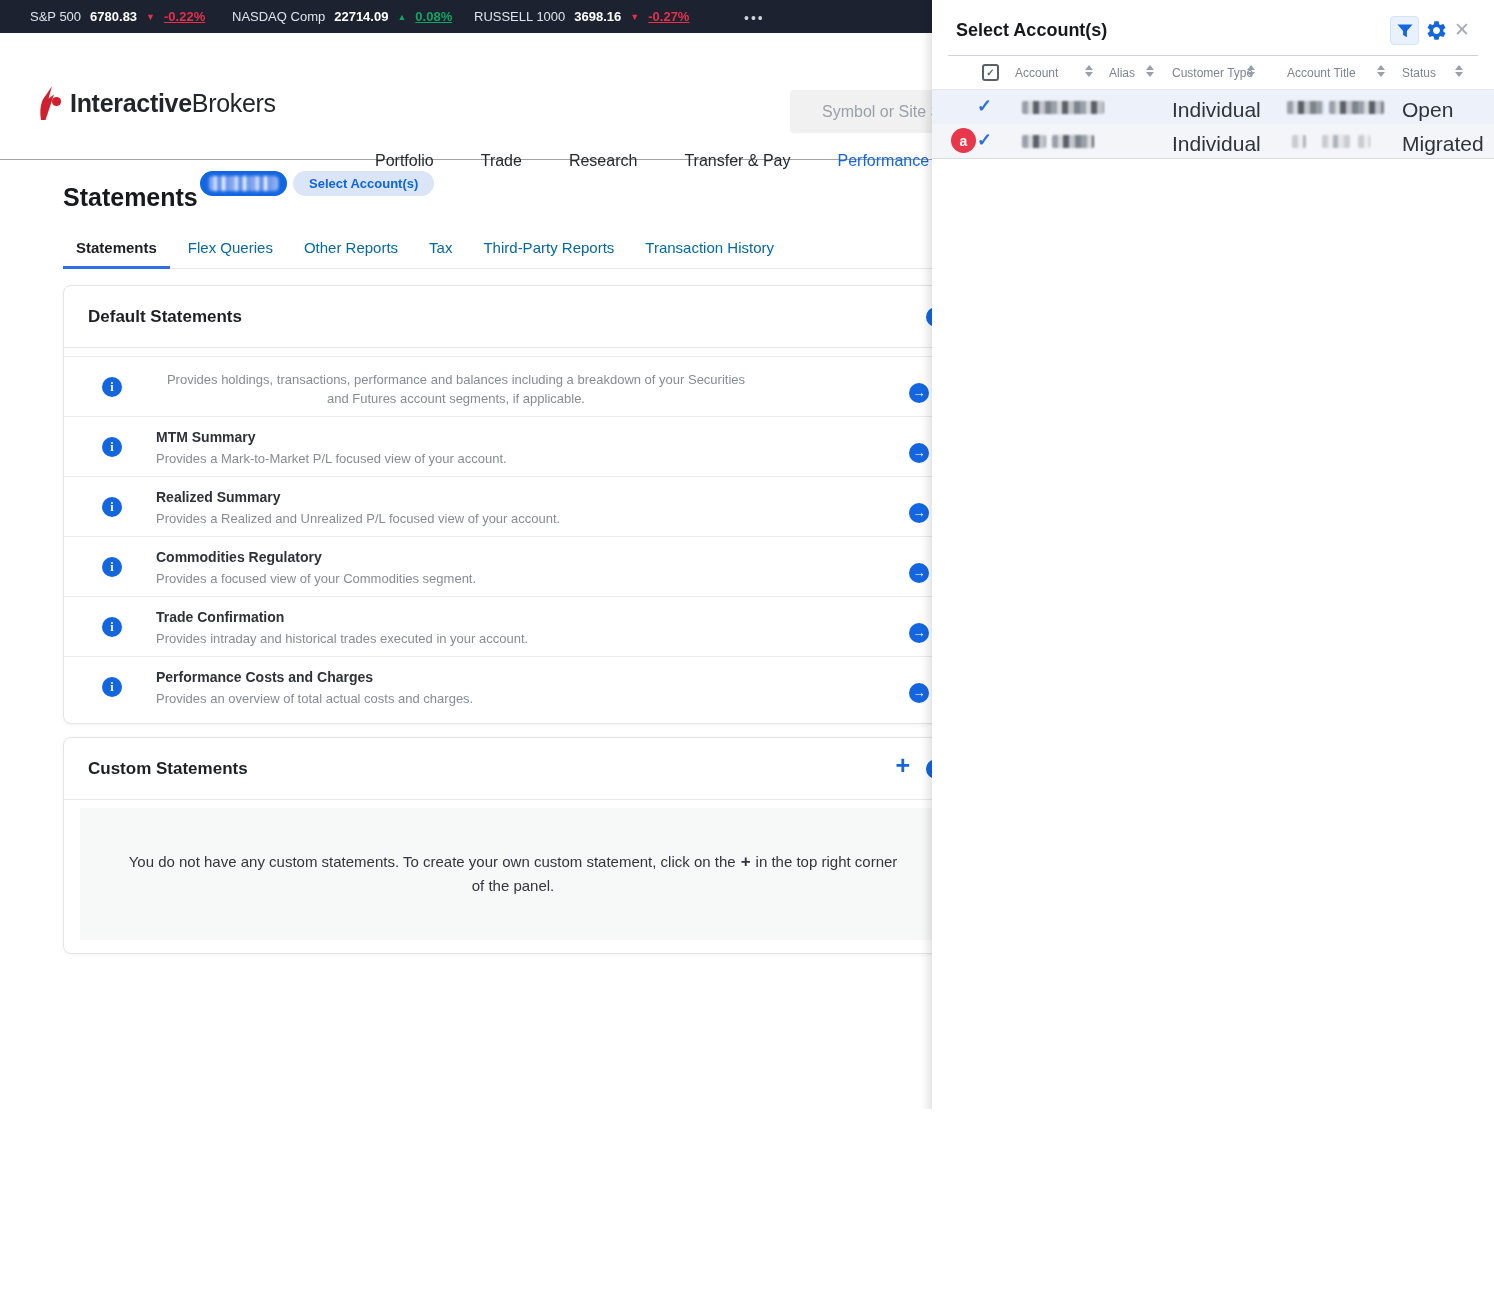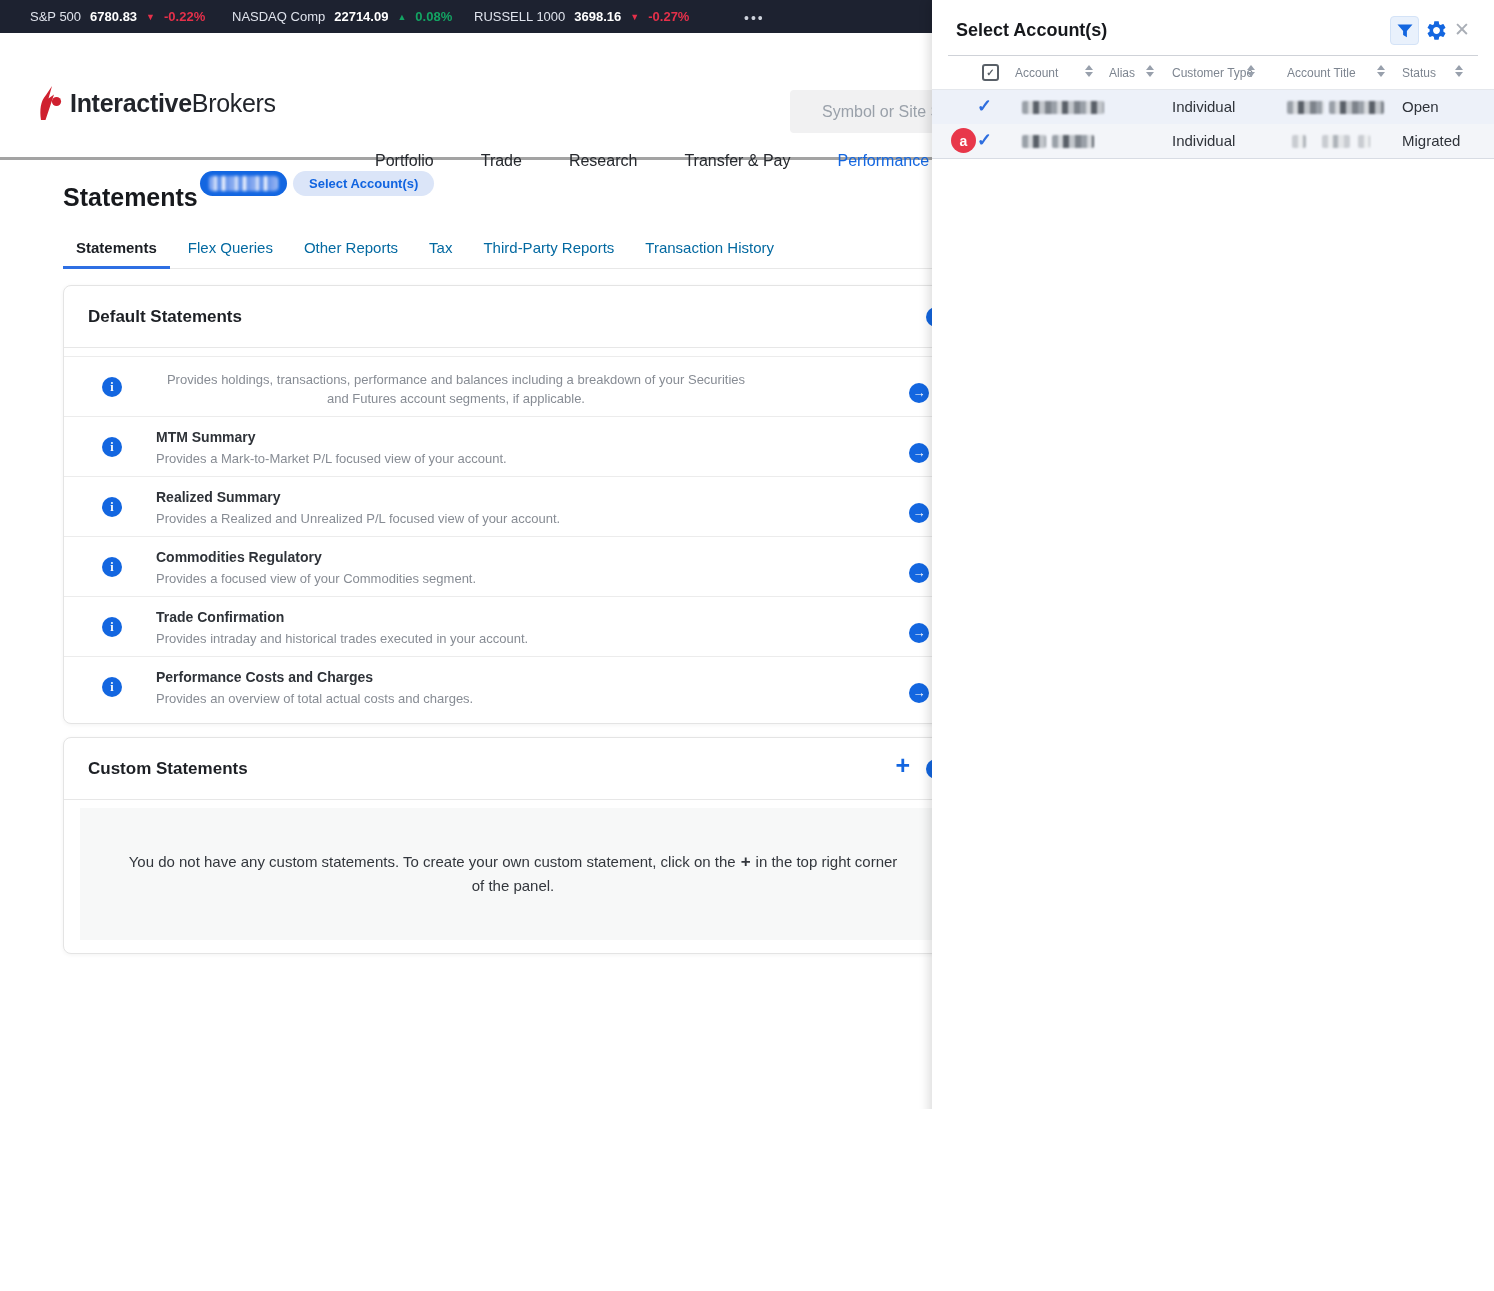--- a/index.html
+++ b/index.html
@@ -7,27 +7,27 @@
   .stage{position:relative;width:1494px;height:1109px;overflow:hidden;background:#fff;
          font-family:"Liberation Sans",sans-serif;}
 
   
   .ticker{position:absolute;top:0;left:0;width:100%;height:33px;background:#1d2230;}
   .tk{position:absolute;top:0;height:33px;display:flex;align-items:center;gap:9px;font-size:13px;}
   .tk1{left:30px}.tk2{left:232px}.tk3{left:474px}
   .tk .nm{color:#dfe3ec;}
   .tk .val{color:#ffffff;font-weight:700;}
   .tk .arr{font-size:9px;}
-  .tk .chg{font-weight:600;}
+  .tk .chg{font-weight:600;text-decoration:underline;}
   .down{color:#e5304a}.up{color:#13a463}
   .tk-more{position:absolute;left:744px;top:1px;height:33px;display:flex;align-items:center;
            color:#cdd2db;font-size:14px;letter-spacing:2px;cursor:pointer;}
 
   
-  .hdr{position:absolute;top:33px;left:0;width:100%;height:127px;background:#fff;border-bottom:3px solid #a3a3a3;}
+  .hdr{position:absolute;top:33px;left:0;width:100%;height:127px;background:#fff;border-bottom:1px solid #a3a3a3;}
   .logo{position:absolute;left:35px;top:52px;display:flex;align-items:center;gap:7px;cursor:pointer;}
   .logo-text{font-size:25px;color:#22252b;letter-spacing:-.3px;}
   .logo-text .b{font-weight:700;}
   .logo-text .l{font-weight:400;}
   .search{position:absolute;left:790px;top:57px;width:250px;height:43px;background:#f1f1f2;border:none;
           border-radius:4px;padding:0 10px 0 32px;font-size:16px;color:#333;outline:none;
           font-family:"Liberation Sans",sans-serif;}
   .search::placeholder{color:#9aa1aa;}
   .nav{position:absolute;left:375px;top:119px;display:flex;gap:47px;font-size:16px;color:#26292e;}
   .nav .ni{cursor:pointer;white-space:nowrap;}
@@ -88,21 +88,21 @@
   .hl{position:absolute;top:10px;cursor:pointer;}
   .hl-account{left:83px}.hl-alias{left:177px}.hl-ctype{left:240px}.hl-atitle{left:355px}.hl-status{left:470px}
   .sort{position:absolute;top:9px;display:flex;flex-direction:column;gap:2px;cursor:pointer;}
   .s1{left:153px}.s2{left:214px}.s3{left:315px}.s4{left:445px}.s5{left:523px}
   .tu{width:0;height:0;border-left:4px solid transparent;border-right:4px solid transparent;border-bottom:5px solid #98a0ac;}
   .td{width:0;height:0;border-left:4px solid transparent;border-right:4px solid transparent;border-top:5px solid #98a0ac;}
   .prow{position:absolute;left:0;width:562px;cursor:pointer;}
   .prow1{top:90px;height:34px;background:#edf1f9;}
   .prow2{top:124px;height:35px;background:#f3f5f9;border-bottom:1px solid #d8dce4;}
   .pcheck{position:absolute;left:45px;top:5px;color:#2e6edf;font-size:18px;font-weight:700;}
-  .ptext{position:absolute;top:8px;font-size:15px;color:#2f333a;}
+  .ptext{position:absolute;top:8px;font-size:21px;color:#2f333a;}
   .pt-ctype{left:240px}.pt-status{left:470px}
   .blur{position:absolute;filter:blur(1.3px);border-radius:2px;
       background:repeating-linear-gradient(90deg,#9aa0a8 0 6px,#d6d9dd 6px 11px,#5a6068 11px 17px,#c2c6cb 17px 23px,#7d838b 23px 29px);}
   .blur.lt{background:repeating-linear-gradient(90deg,#c9ccd1 0 6px,#eceef0 6px 11px,#aeb3b9 11px 16px,#e3e5e8 16px 22px);}
   .abadge{position:absolute;width:25px;height:25px;border-radius:50%;background:#e8374a;color:#fff;
           font-size:14px;font-weight:700;display:flex;align-items:center;justify-content:center;z-index:5;}
   .badge-a{left:19px;top:128px;}
   .pfoot{position:absolute;left:0;top:1224px;width:562px;height:67px;background:#030303;}
   .btn-reset{position:absolute;left:21px;top:13px;width:88px;height:45px;background:#fff;border-radius:14px;
              color:#565c64;font-size:15px;display:flex;align-items:center;justify-content:center;cursor:pointer;margin-left:32px;}

